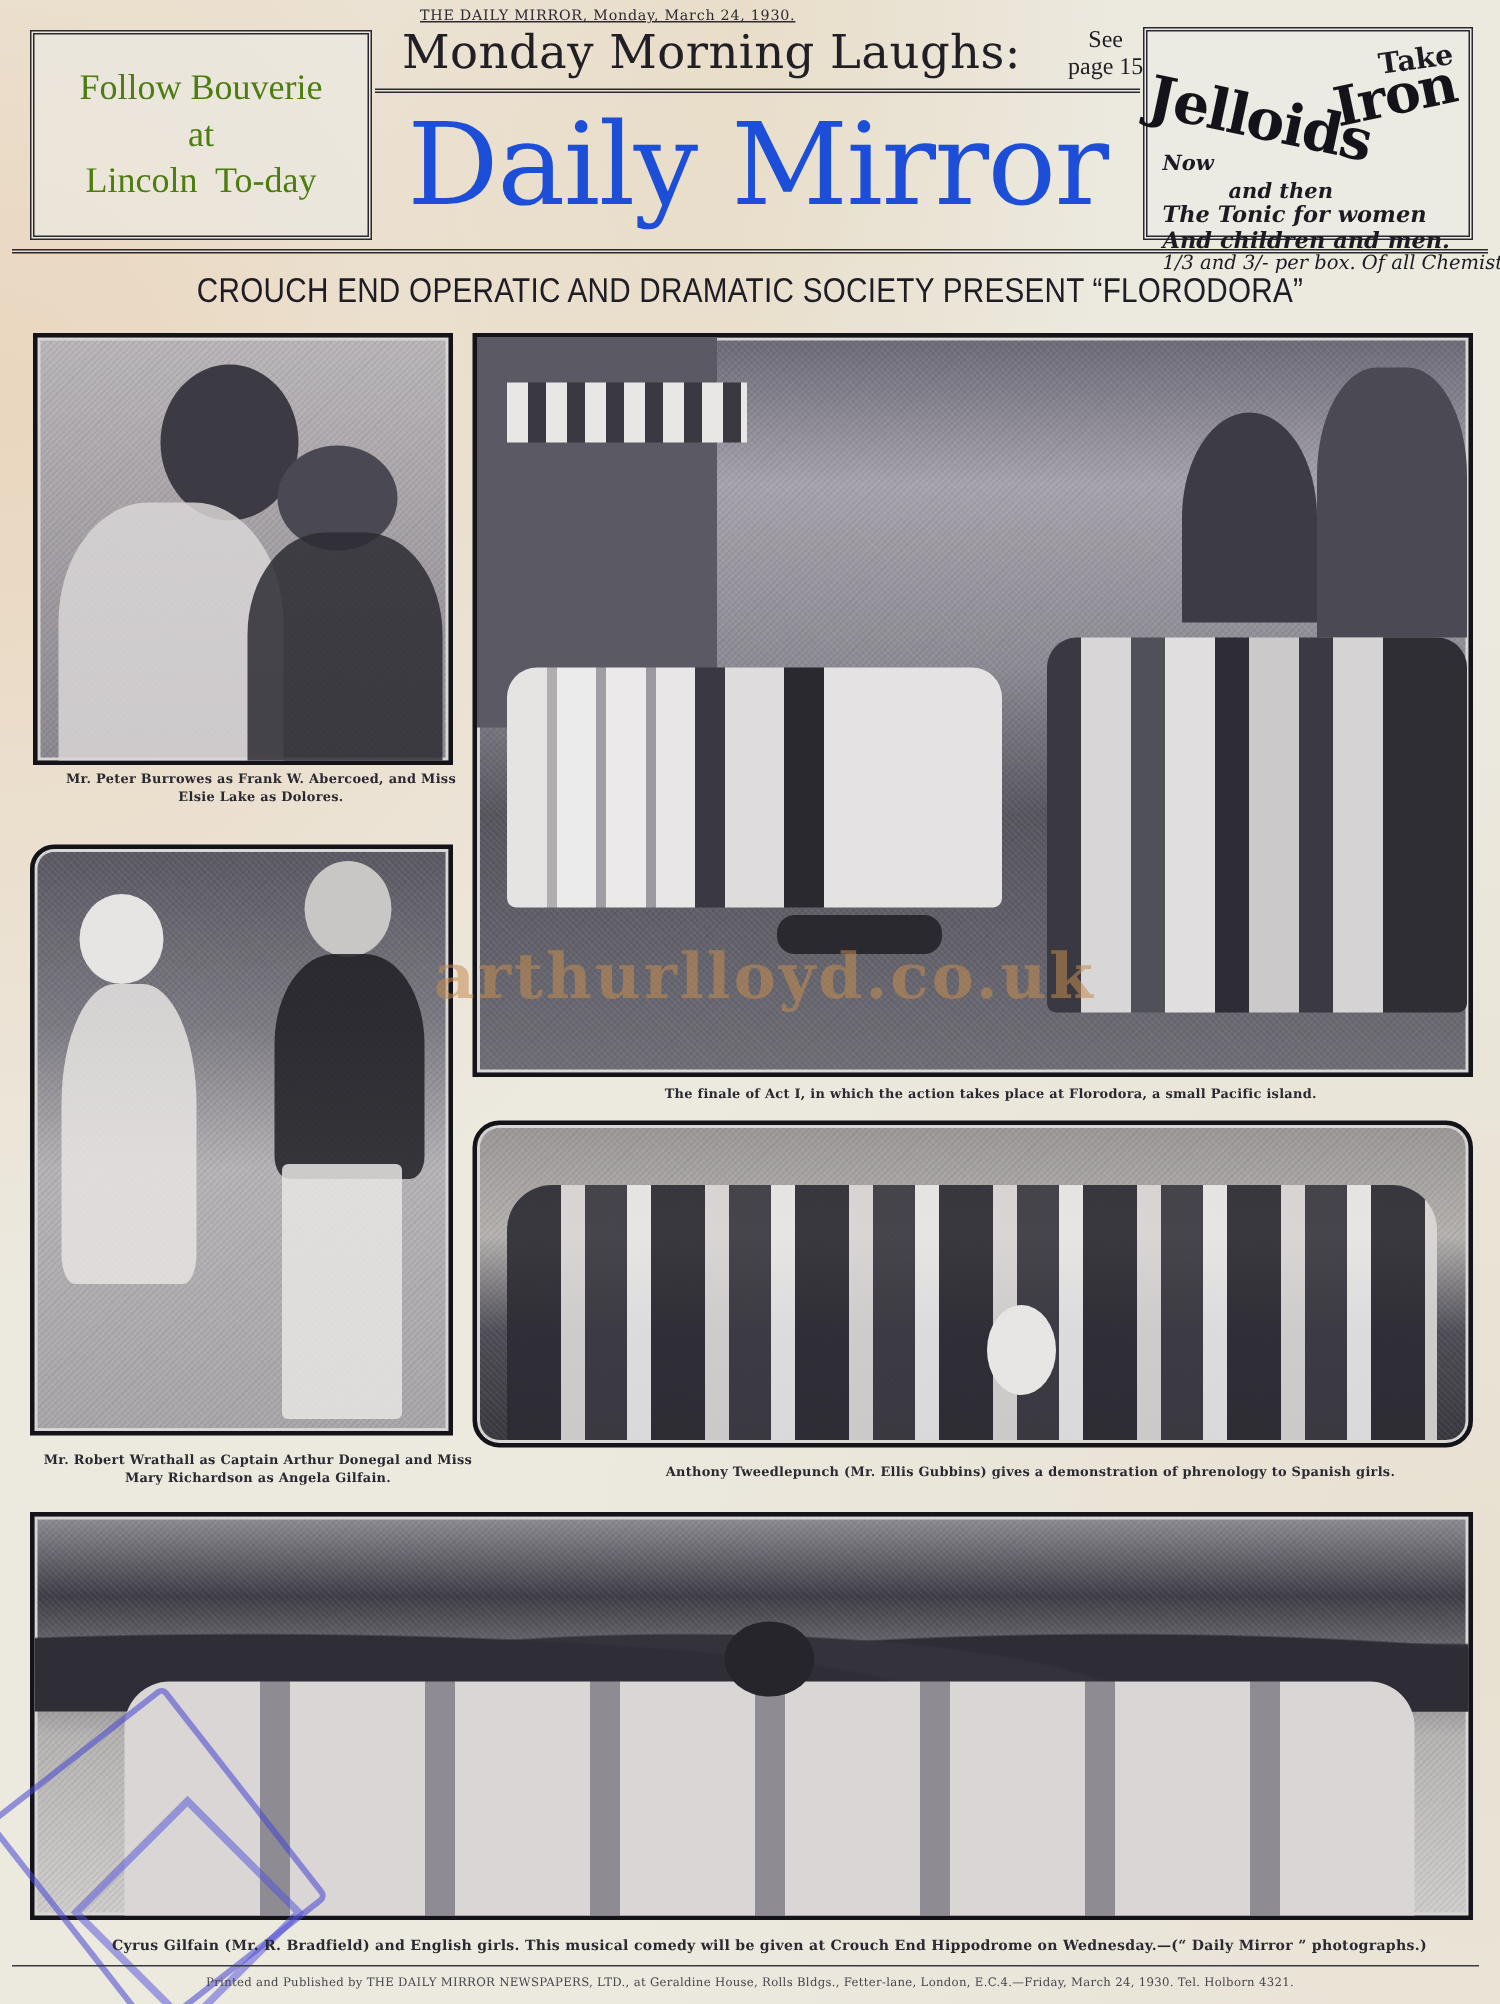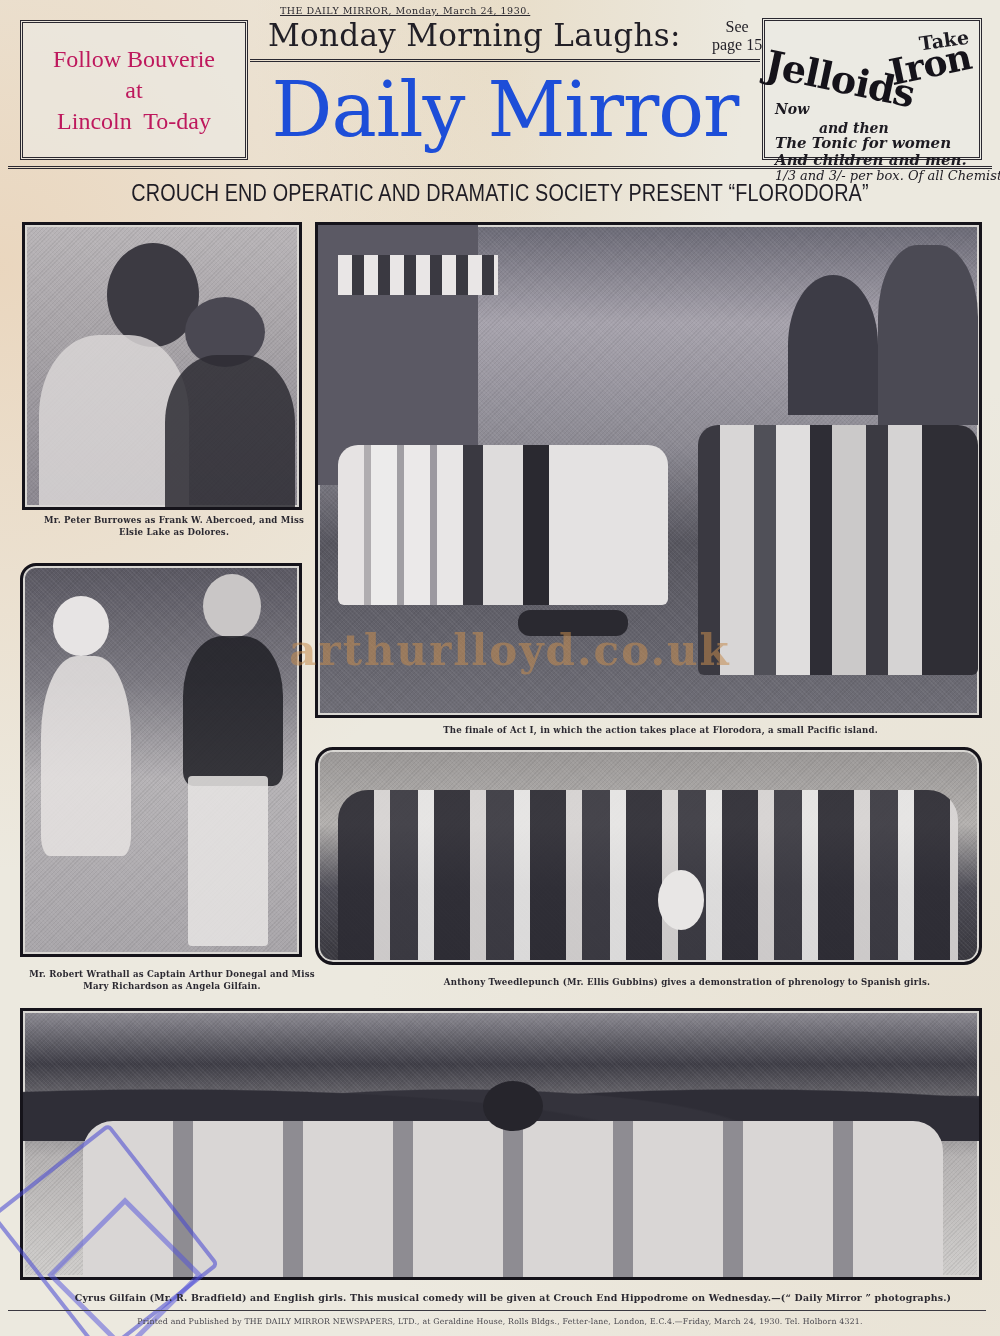--- a/index.html
+++ b/index.html
@@ -15,21 +15,21 @@
     color: #1d1b22;
   }
   .abs { position: absolute; }
 
   
   .ear { border: 3px double #2a2830; background: rgba(235,235,230,0.6); }
   .ear-left {
     left: 20px; top: 20px; width: 228px; height: 140px;
     display: flex; flex-direction: column; align-items: center; justify-content: center;
     font-family: "Liberation Serif", serif; font-size: 24px; line-height: 31px;
-    color: #be185d; text-align: center;
+    color: #4d7c0f; text-align: center;
   }
   .ear-right {
     left: 762px; top: 18px; width: 220px; height: 142px;
     padding: 6px 8px;
     font-family: "DejaVu Serif", serif;
   }
   .ear-right .take { position: absolute; right: 10px; top: 8px; font-size: 19px; font-weight: bold; transform: rotate(-8deg); }
   .ear-right .iron { position: absolute; right: 8px; top: 22px; font-size: 36px; font-weight: 900; letter-spacing: -1px; transform: rotate(-12deg); color: #15131a; }
   .ear-right .jelloids { position: absolute; left: 6px; top: 20px; font-size: 38px; font-weight: 900; letter-spacing: -1px; transform: rotate(12deg); transform-origin: left top; color: #15131a; }
   .ear-right .now { position: absolute; left: 10px; top: 80px; font-size: 14px; font-style: italic; font-weight: bold; }

